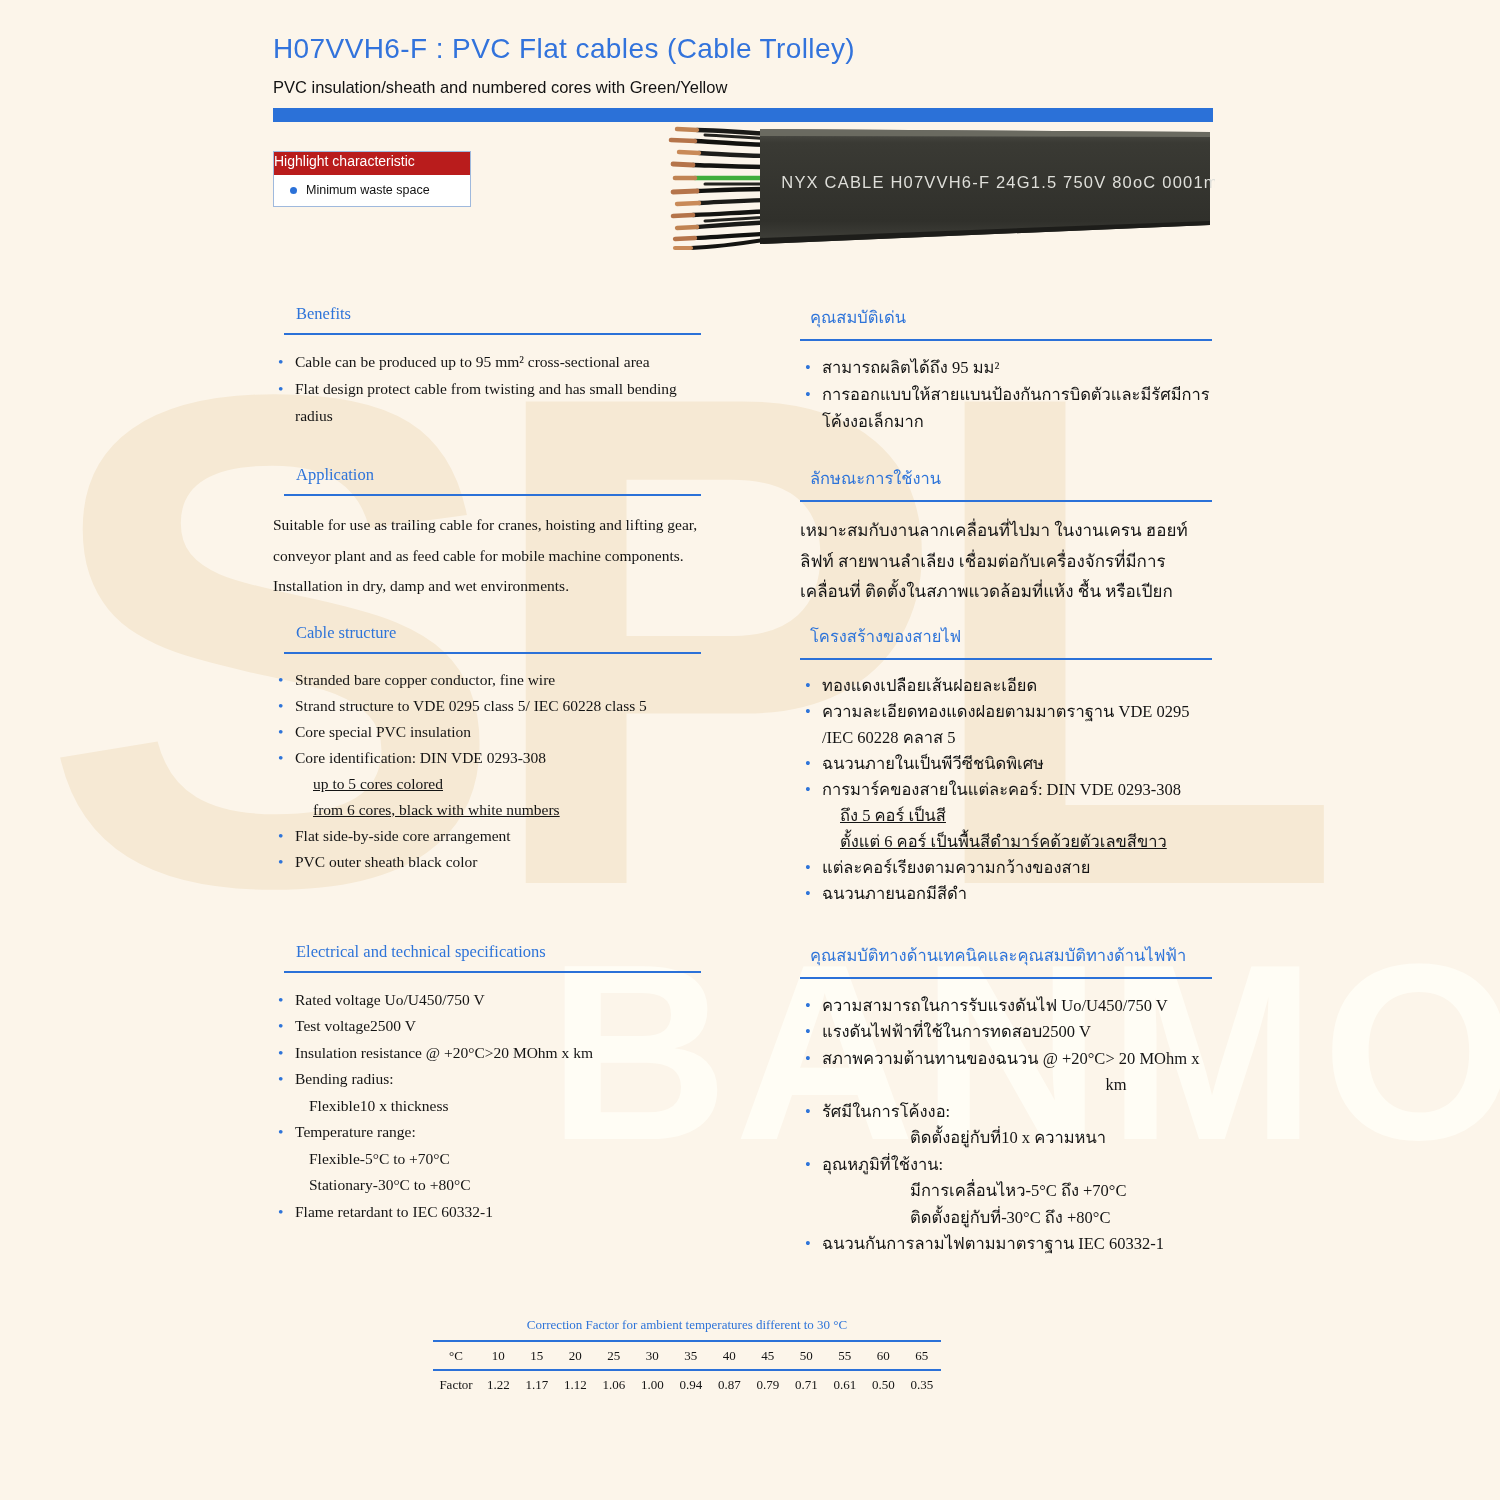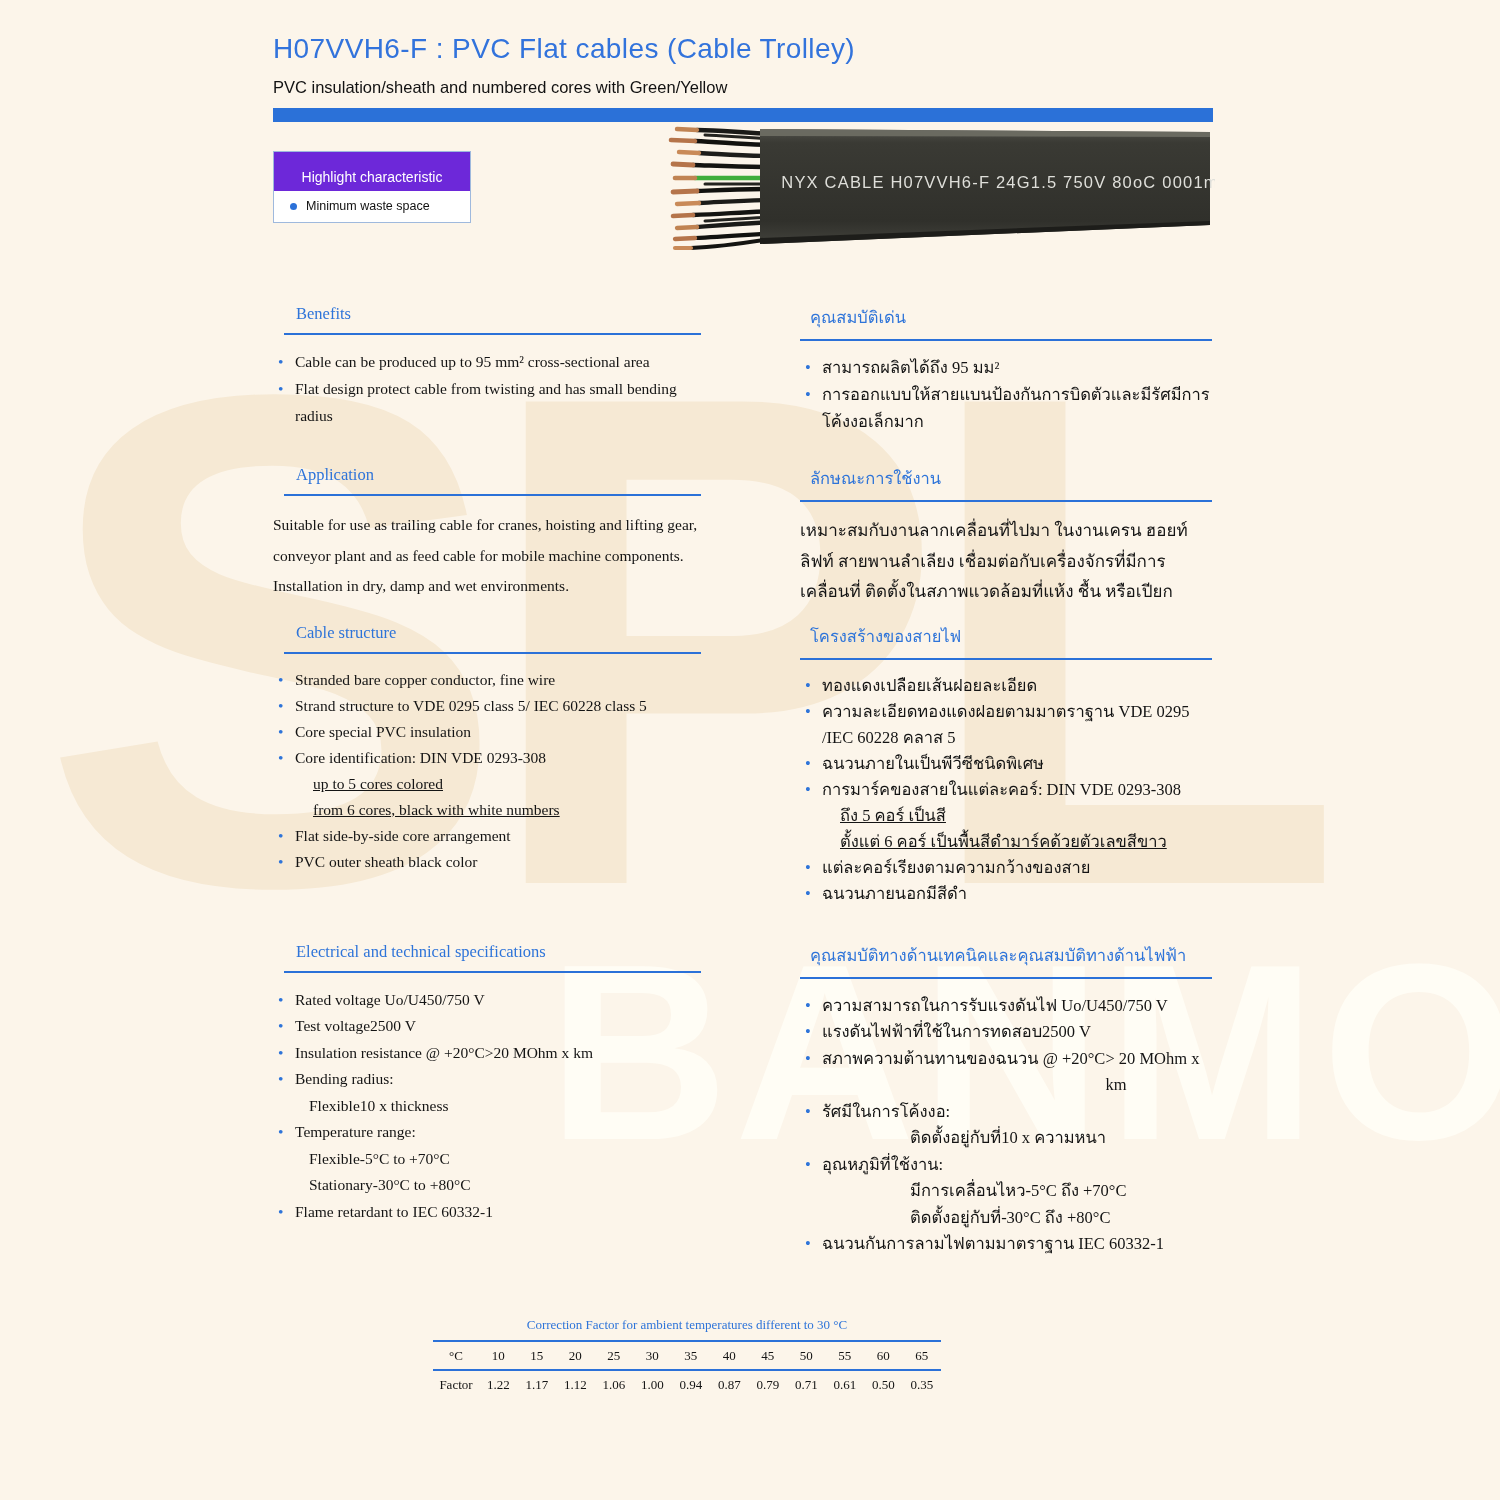--- a/index.html
+++ b/index.html
@@ -14,22 +14,22 @@
 
   .content { position:absolute; left:273px; top:0; width:940px; z-index:2; }
 
   h1 { margin:33px 0 0; font-family:"Liberation Sans", sans-serif; font-weight:normal;
        font-size:28px; color:#3273DC; letter-spacing:0.4px; }
   .subtitle { margin-top:13px; font-family:Liberation Sans, sans-serif; font-size:16.5px; color:#121212; }
   .blue-bar { margin-top:11px; height:14px; background:#2B71D8; }
 
   .hero { position:relative; height:152px; }
   .highlight-box { position:absolute; left:0; top:29px; width:196px; background:#FFFFFF; border:1px solid #9FB9DD; }
-  .hl-header { background:#6d28d9; color:#FFFFFF; font-family:"Liberation Sans", sans-serif;
-               font-size:14px; text-align:center; padding:17px 0 6px; }
+  .hl-header { background:#b91c1c; color:#FFFFFF; font-family:"Liberation Sans", sans-serif;
+               font-size:14px; text-align:left; padding:1px 0 6px; }
   .hl-body { padding:8px 8px 9px; font-family:"Liberation Sans", sans-serif; font-size:12.5px; color:#111;
              display:flex; align-items:center; }
   .hl-dot { width:7px; height:7px; border-radius:50%; background:#2B71D8; margin:0 9px 0 8px; flex:none; }
   .cable { position:absolute; left:392px; top:4px; width:550px; height:125px; }
 
   .cols { display:grid; grid-template-columns:428px 412px; column-gap:99px; margin-top:30px; }
   .cols section { min-width:0; }
   .sec-title { font-size:16.5px; color:#2E74D9; padding-left:23px; }
   .col-th .sec-title { padding-left:10px; }
   .rule { height:2px; background:#2B71D8; margin-top:9px; margin-left:11px; }

